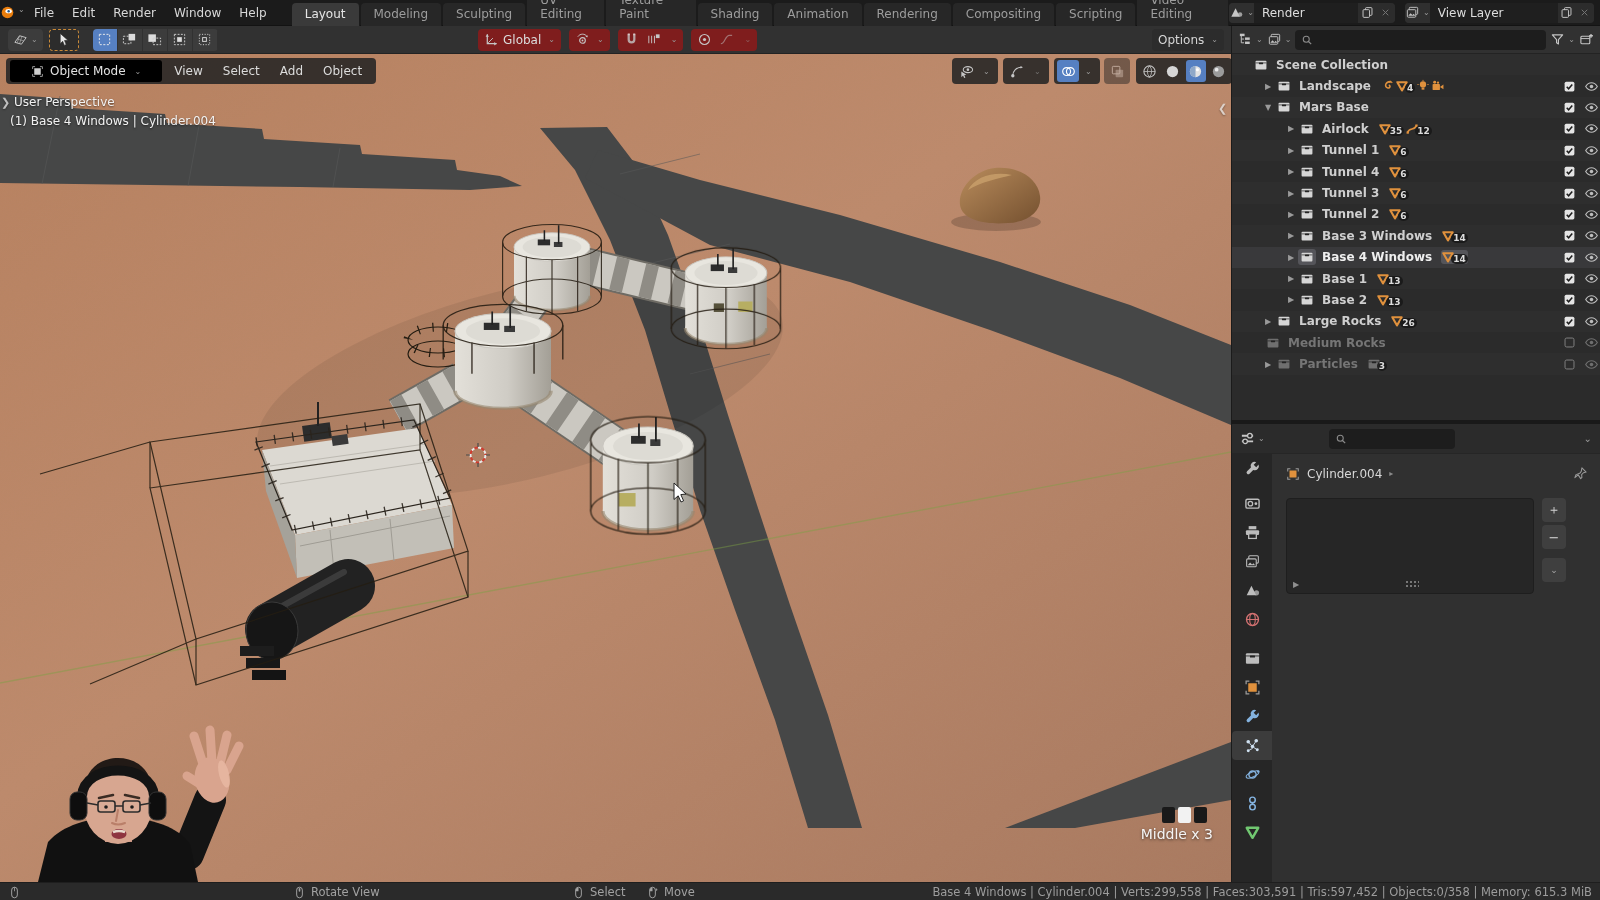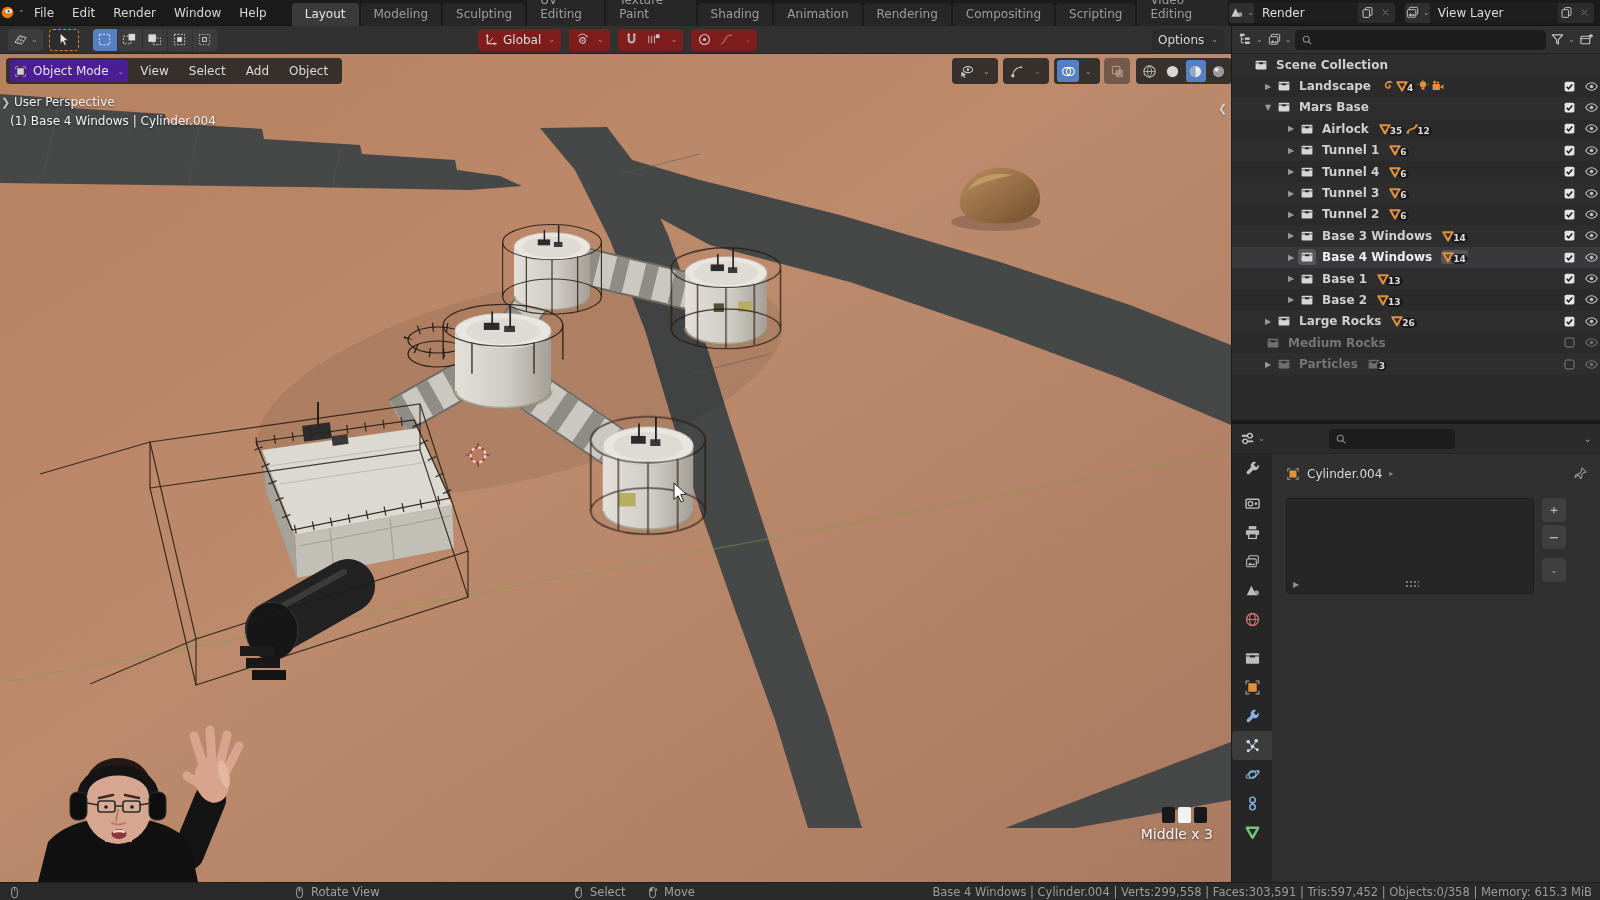--- a/index.html
+++ b/index.html
@@ -29,21 +29,21 @@
   .toolactive{border:1px dashed #c98a39;background:#2c2c2c;width:30px;}
   #selmodes{display:flex;height:22px;border-radius:4px;overflow:hidden;}
   #selmodes .sm{width:25px;height:22px;display:flex;align-items:center;justify-content:center;background:#3c3c3c;border-right:1px solid #313131;}
   #selmodes .sm.active{background:var(--accent);}
   .grp{display:flex;align-items:center;height:22px;background:#7f1d1d;border-radius:4px;padding:0 6px;gap:4px;}
   #outliner-header{left:1232px;top:26px;width:368px;height:28px;background:#313131;display:flex;align-items:center;gap:4px;padding:0 6px;border-bottom:1px solid #232323;}
   .searchbox{flex:1;display:flex;align-items:center;height:20px;background:#1d1d1d;border-radius:4px;padding:0 6px;gap:5px;color:#8b8b8b;}
   
   #viewport{left:0;top:54px;width:1231px;height:828px;overflow:hidden;background:#b98066;}
   #vphdr{left:6px;top:4px;height:26px;display:flex;align-items:center;background:rgba(36,36,36,.88);border-radius:4px;padding:2px 4px;gap:2px;}
-  #modebtn{display:flex;align-items:center;gap:6px;background:#4c1d95;border-radius:3px;height:22px;padding:0 4px;color:#e2e2e2;}
+  #modebtn{display:flex;align-items:center;gap:6px;background:#000000;border-radius:3px;height:22px;padding:0 21px;color:#e2e2e2;}
   .vpmenu{padding:0 10px;color:#dcdcdc;line-height:24px;}
   .fgrp{position:absolute;top:4px;height:26px;display:flex;align-items:center;background:rgba(36,36,36,.88);border-radius:4px;padding:0 3px;gap:3px;}
   .fgrp .cell{width:22px;height:22px;display:flex;align-items:center;justify-content:center;border-radius:3px;}
   .cell.on{background:var(--accent);}
   .overlaytxt{color:#f2f2f2;text-shadow:0 1px 2px rgba(0,0,0,.55);font-size:12px;line-height:19px;}
   #screencast{right:18px;bottom:40px;text-align:right;}
   #mmb{display:inline-flex;gap:3px;margin-right:6px;}
   #mmb span{width:13px;height:16px;background:#191919;border-radius:2px;display:inline-block;}
   #mmb span.mid{background:#f2f2f2;}
   #sclabel{font-size:14px;color:#f4f4f4;text-shadow:0 1px 3px rgba(0,0,0,.6);}

